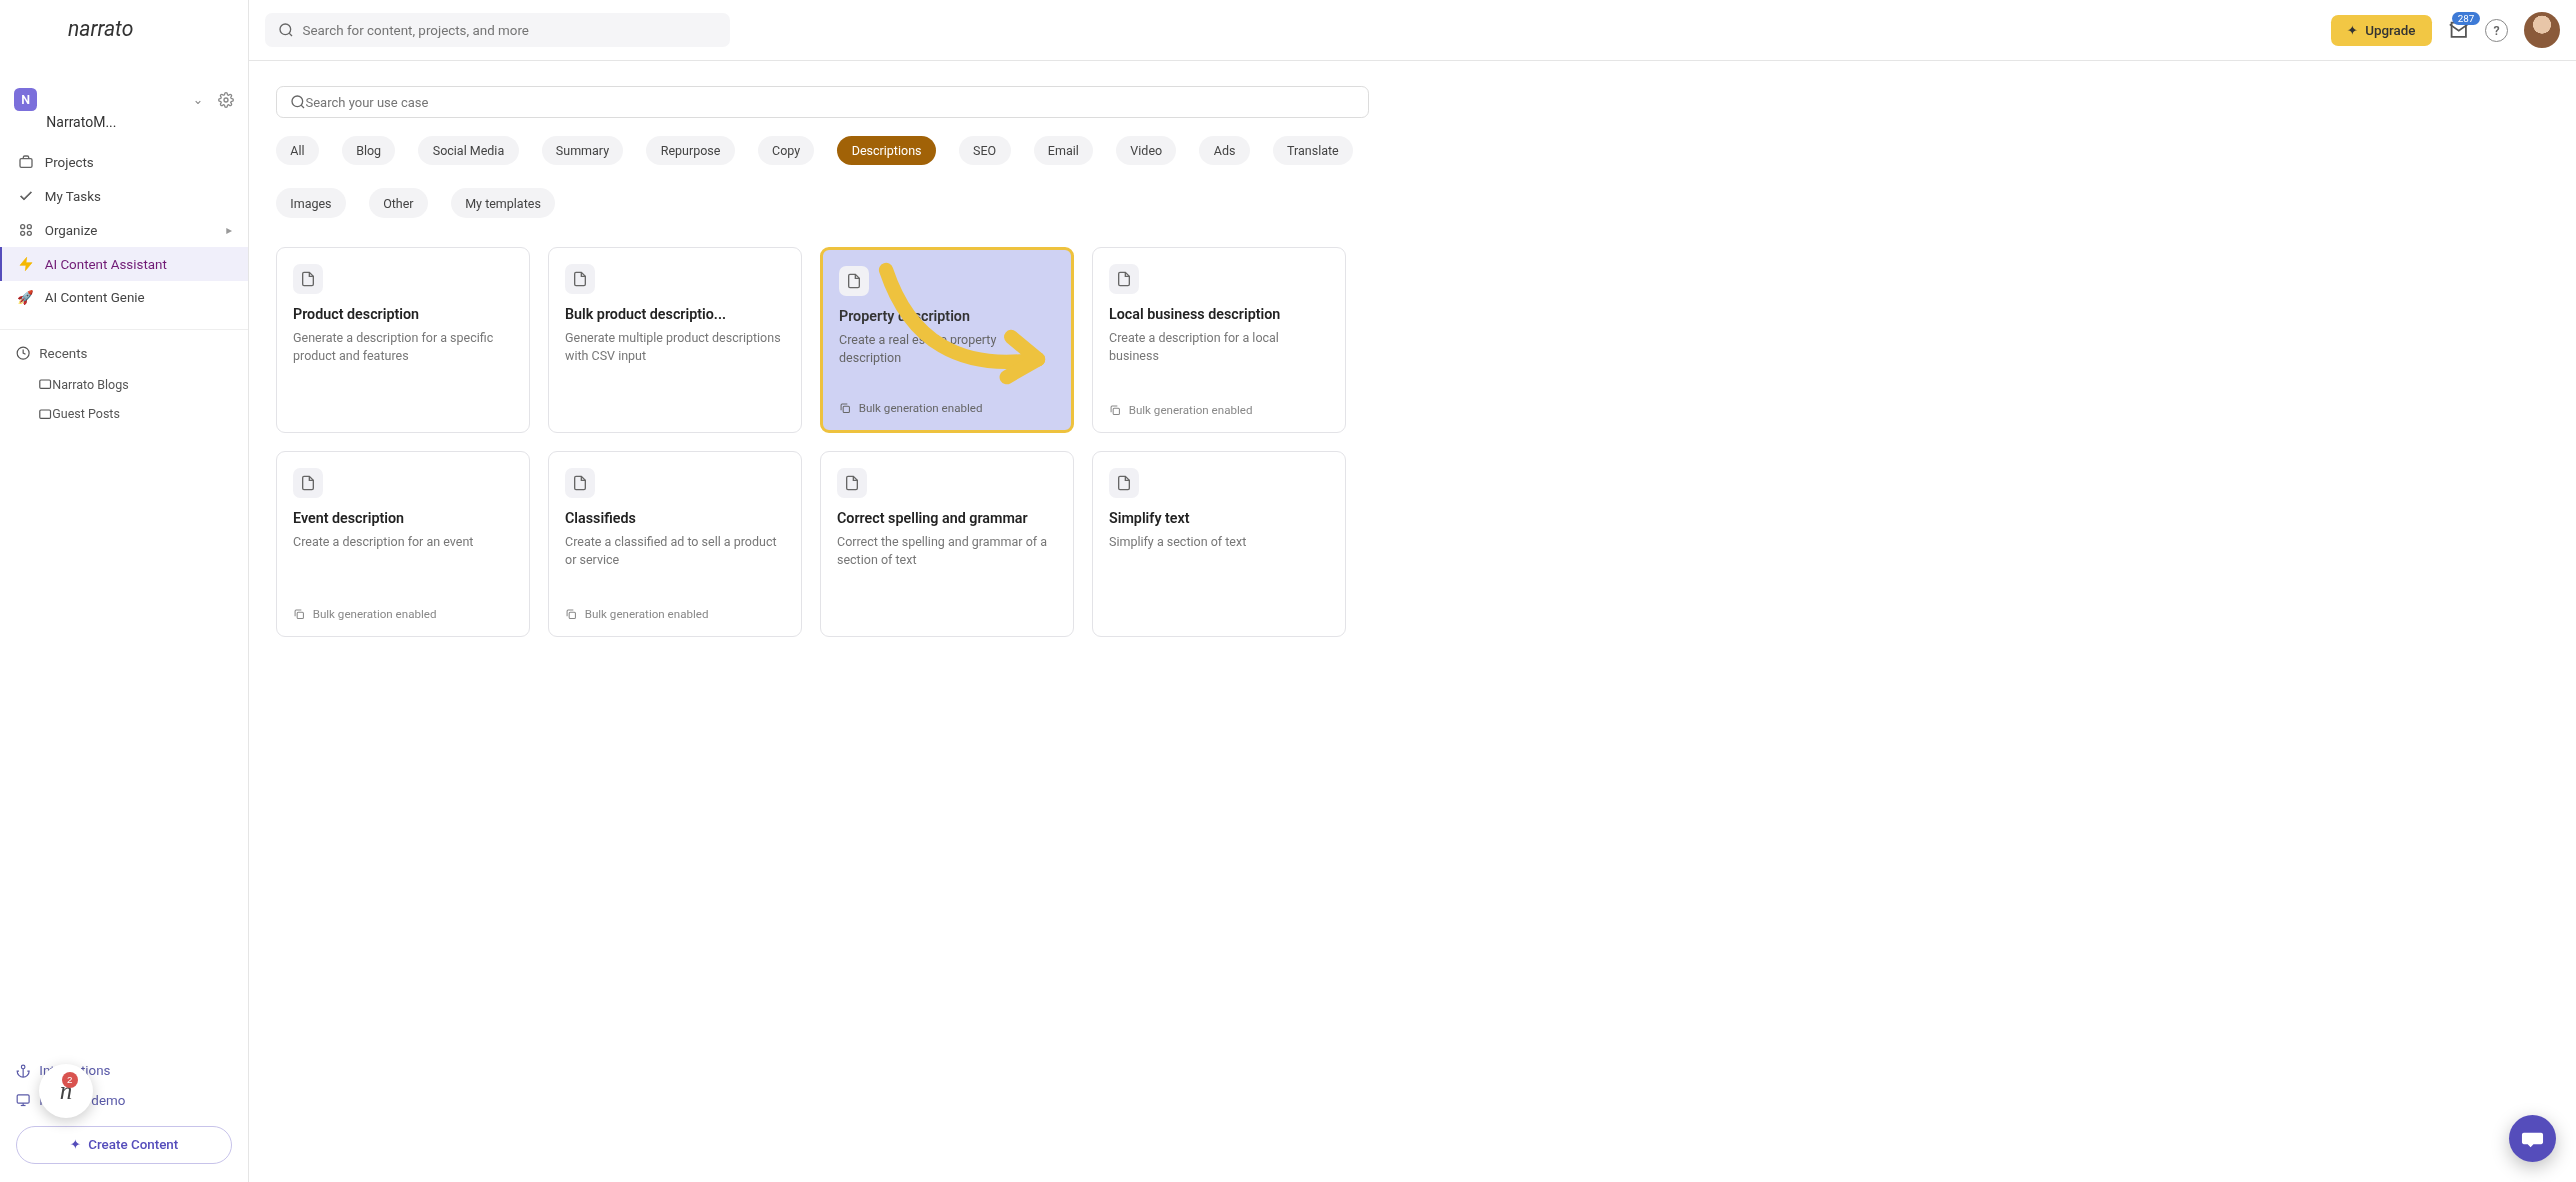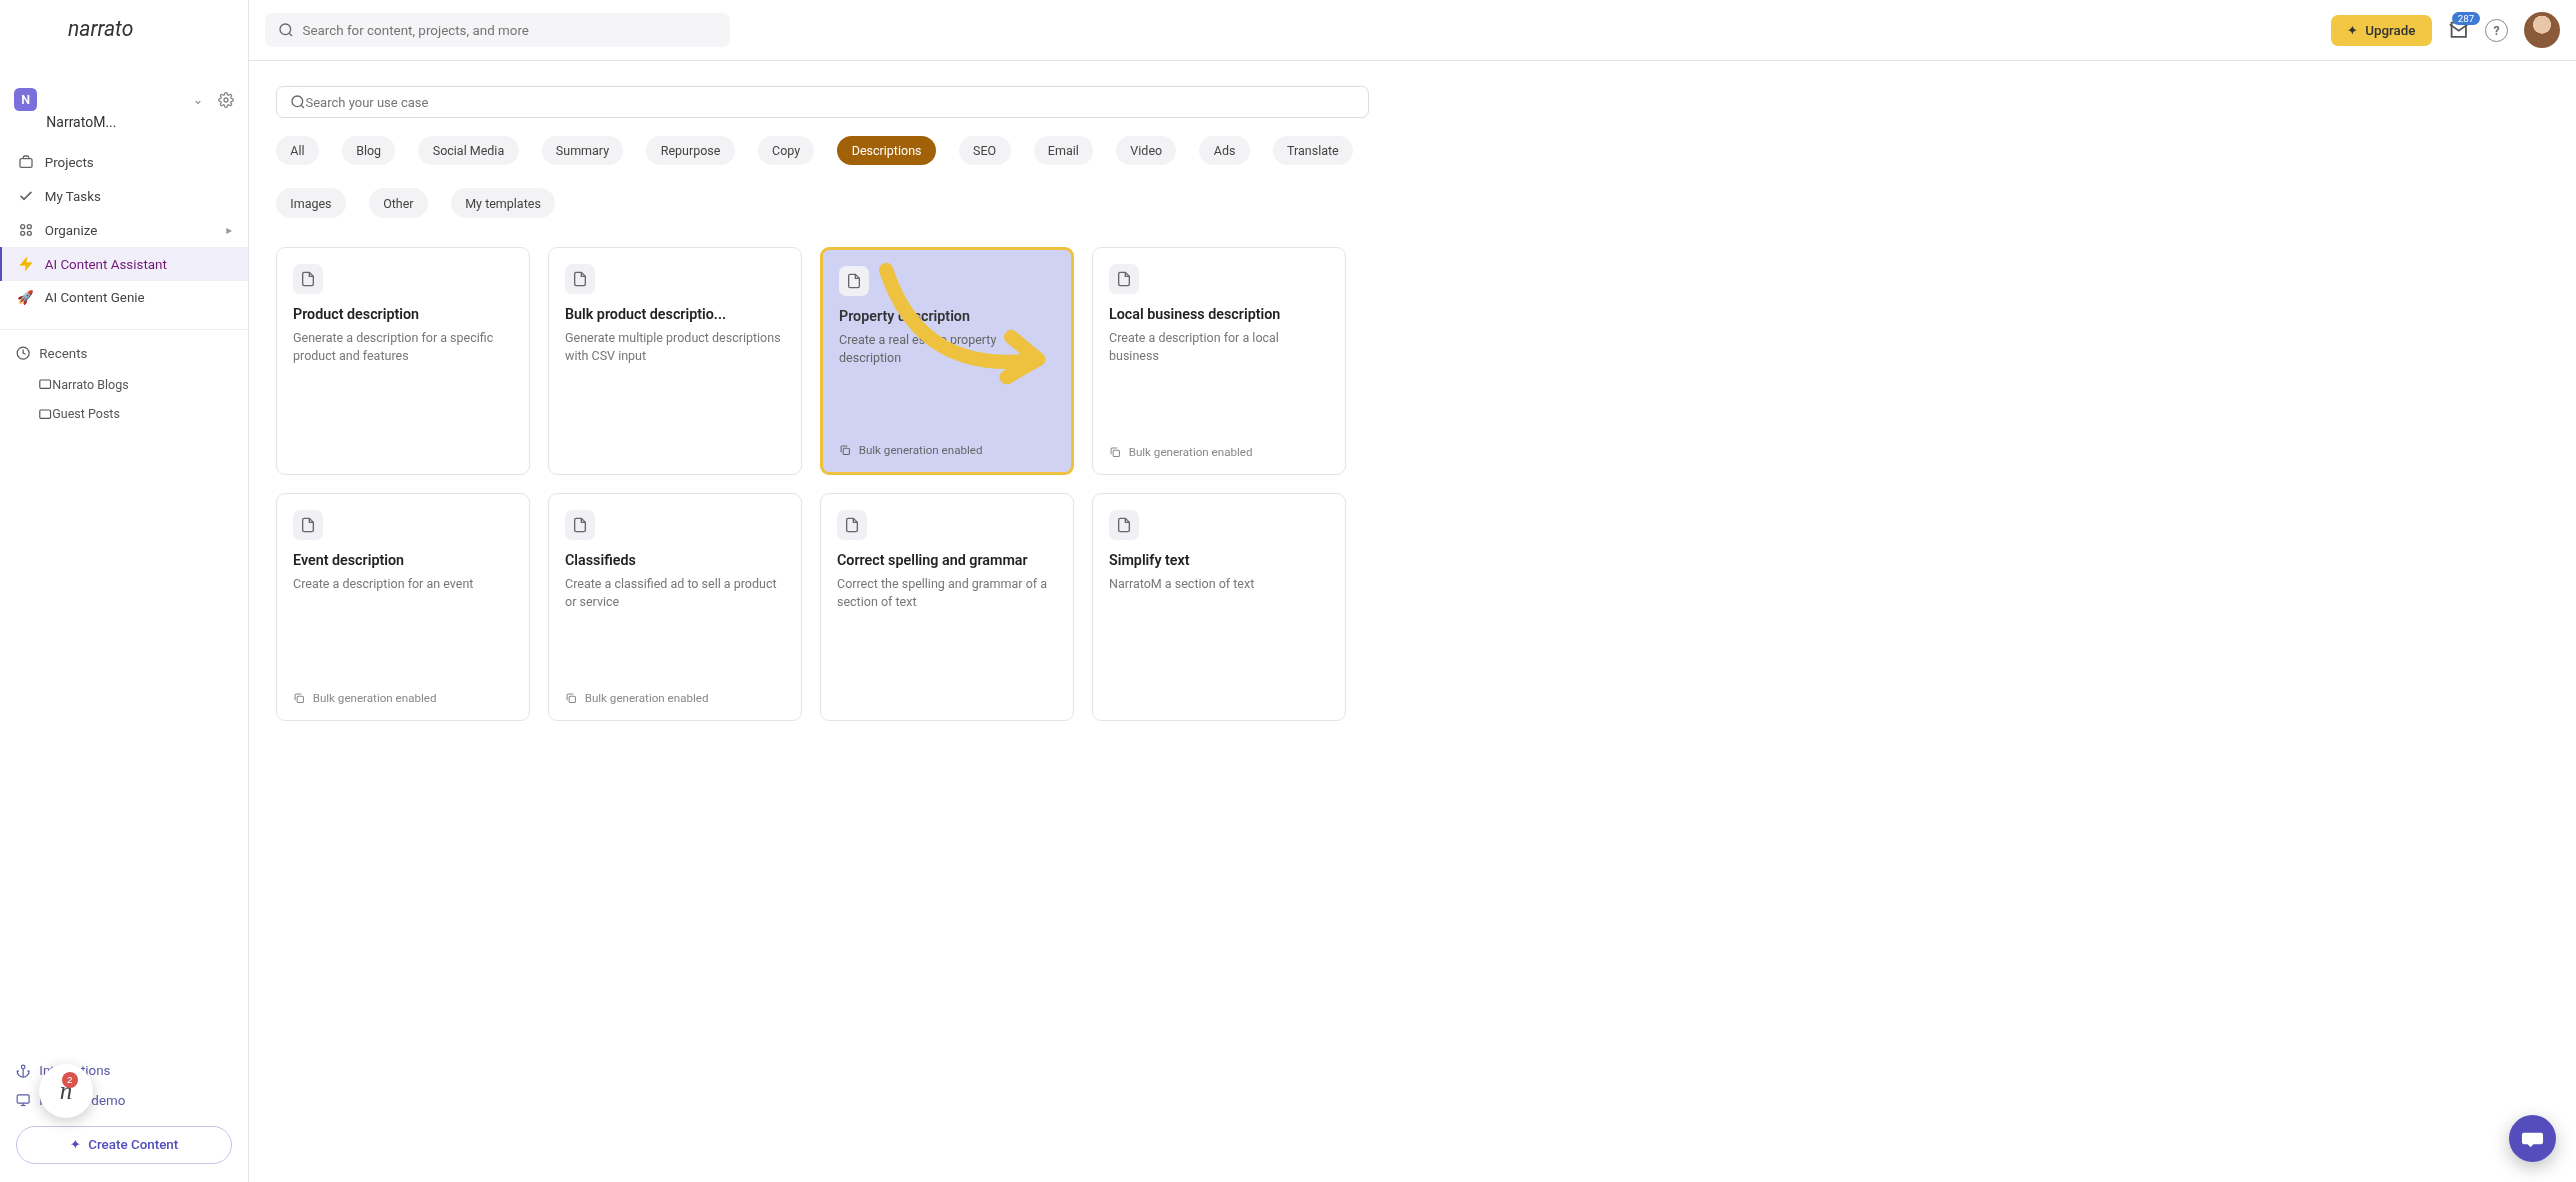--- a/index.html
+++ b/index.html
@@ -42,21 +42,21 @@
 .avatar { width:36px; height:36px; border-radius:50%; background:#c98866; background-image: radial-gradient(circle at 50% 35%, #e8c6a8 30%, #8a5a3a 31%); cursor:pointer; }
 
 .content { flex:1; padding:25px 27px; overflow:auto; position:relative; }
 .usecase-search { width:100%; max-width:1093px; border:0.9px solid #dcdcdc; border-radius:7.2px; display:flex; align-items:center; padding:0 12.5px; height:32px; }
 .usecase-search input { border:none; outline:none; flex:1; font-size:13px; margin-left:0; }
 .filters { display:flex; flex-wrap:wrap; gap:23px; margin-top:18px; max-width:1093px; }
 .chip { background:#f3f3f5; color:#444; border-radius:894px; padding:7.2px 14.3px; font-size:12.5px; cursor:pointer; border:none; }
 .chip.active { background:#a16207; color:#fff; }
 
 .cards { display:grid; grid-template-columns: repeat(4, 254px); gap:18px; margin-top:29px; }
-.card { border:0.9px solid #e3e3e7; border-radius:9px; padding:16px 16px 14.3px 16px; height:228px; display:flex; flex-direction:column; cursor:pointer; background:#fff; }
+.card { border:0.9px solid #e3e3e7; border-radius:9px; padding:16px 16px 14.3px 16px; height:186px; display:flex; flex-direction:column; cursor:pointer; background:#fff; }
 .card.highlight { background:#cfd2f3; border:3.6px solid #eec23e; }
 .card-icon { width:30px; height:30px; border-radius:7.2px; background:#f1f1f5; display:flex; align-items:center; justify-content:center; color:#666; margin-bottom:12.5px; }
 .card-title { font-size:14.3px; font-weight:600; color:#222; margin-bottom:7.2px; }
 .card.highlight .card-title { color:#333; }
 .card-desc { font-size:12.5px; color:#777; line-height:1.4; }
 .card.highlight .card-desc { color:#666; }
 .card-footer { margin-top:auto; display:flex; align-items:center; gap:7.2px; color:#888; font-size:11.6px; }
 .card.highlight .card-footer { color:#666; }
 .arrow-overlay { position:absolute; left:619px; top:200px; pointer-events:none; }
 
@@ -348,21 +348,21 @@
             <div class="card-desc">Correct the spelling and grammar of a section of text</div>
           </div>
           <div class="card">
             <div class="card-icon">
               <svg width="16" height="16" viewBox="0 0 24 24" fill="none" stroke="currentColor" stroke-width="2">
                 <path d="M14 2H6a2 2 0 0 0-2 2v16a2 2 0 0 0 2 2h12a2 2 0 0 0 2-2V8z"></path>
                 <polyline points="14 2 14 8 20 8"></polyline>
               </svg>
             </div>
             <div class="card-title">Simplify text</div>
-            <div class="card-desc">NarratoM a section of text</div>
+            <div class="card-desc">Simplify a section of text</div>
           </div>
         </div>
 
       <svg class="arrow-overlay" width="197" height="143" viewBox="0 0 220 160">
         <path d="M20 10 Q 60 130 190 110" stroke="#eec23e" stroke-width="16" fill="none" stroke-linecap="round"></path>
         <path d="M190 110 L160 85 M190 110 L155 130" stroke="#eec23e" stroke-width="16" fill="none" stroke-linecap="round"></path>
       </svg>
     </div>
   </div>
 </div>

